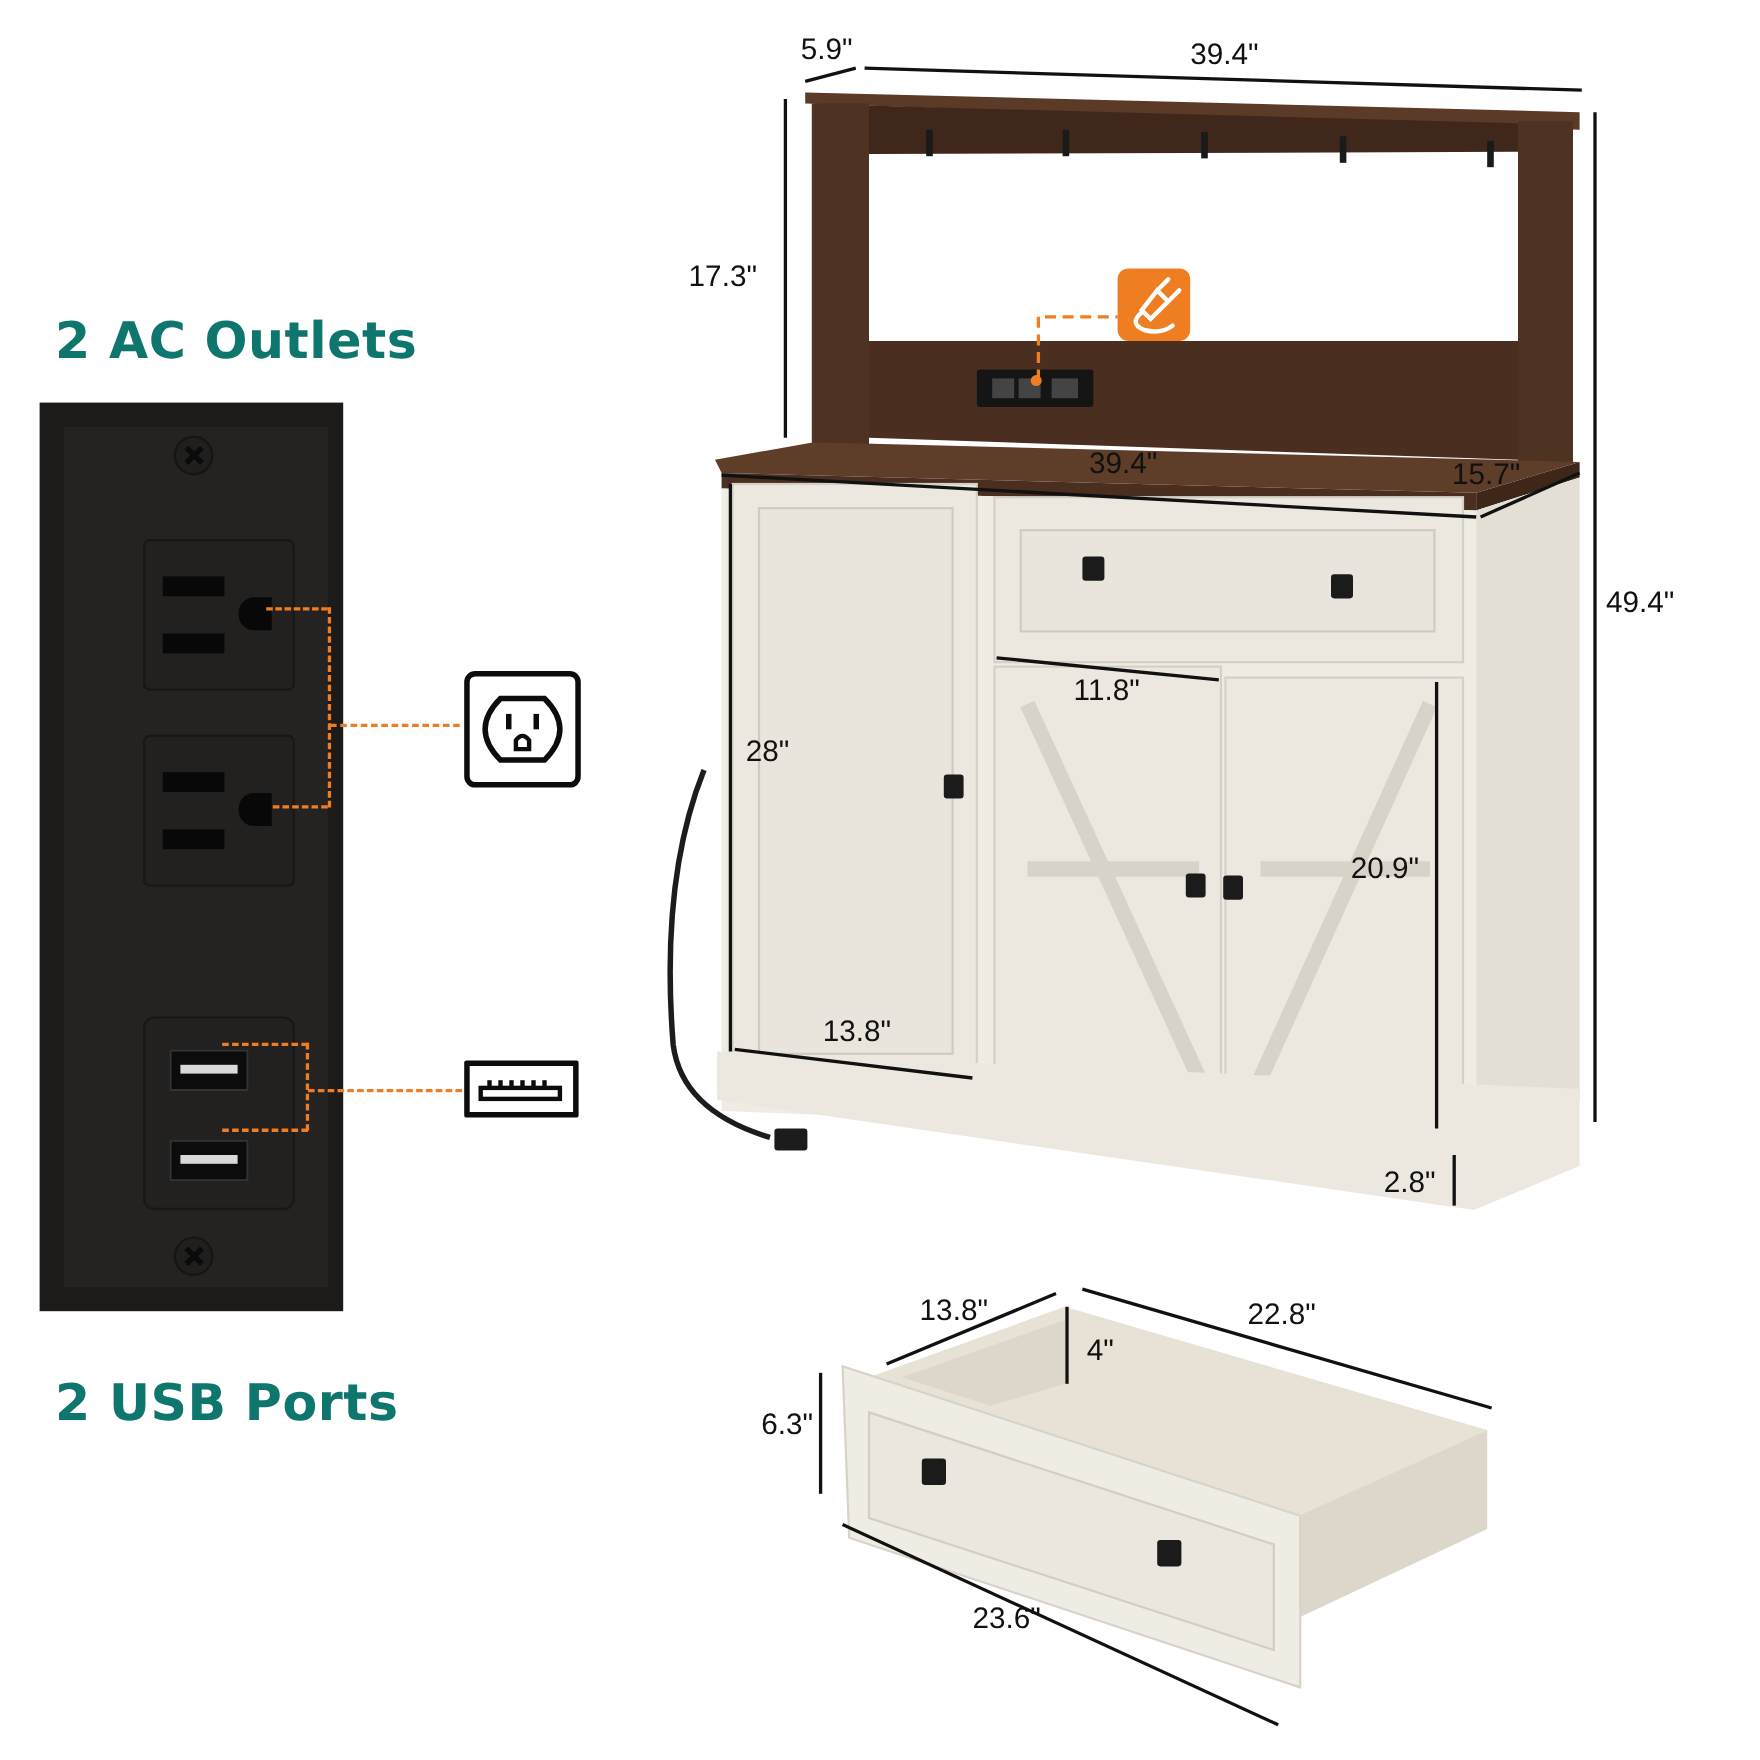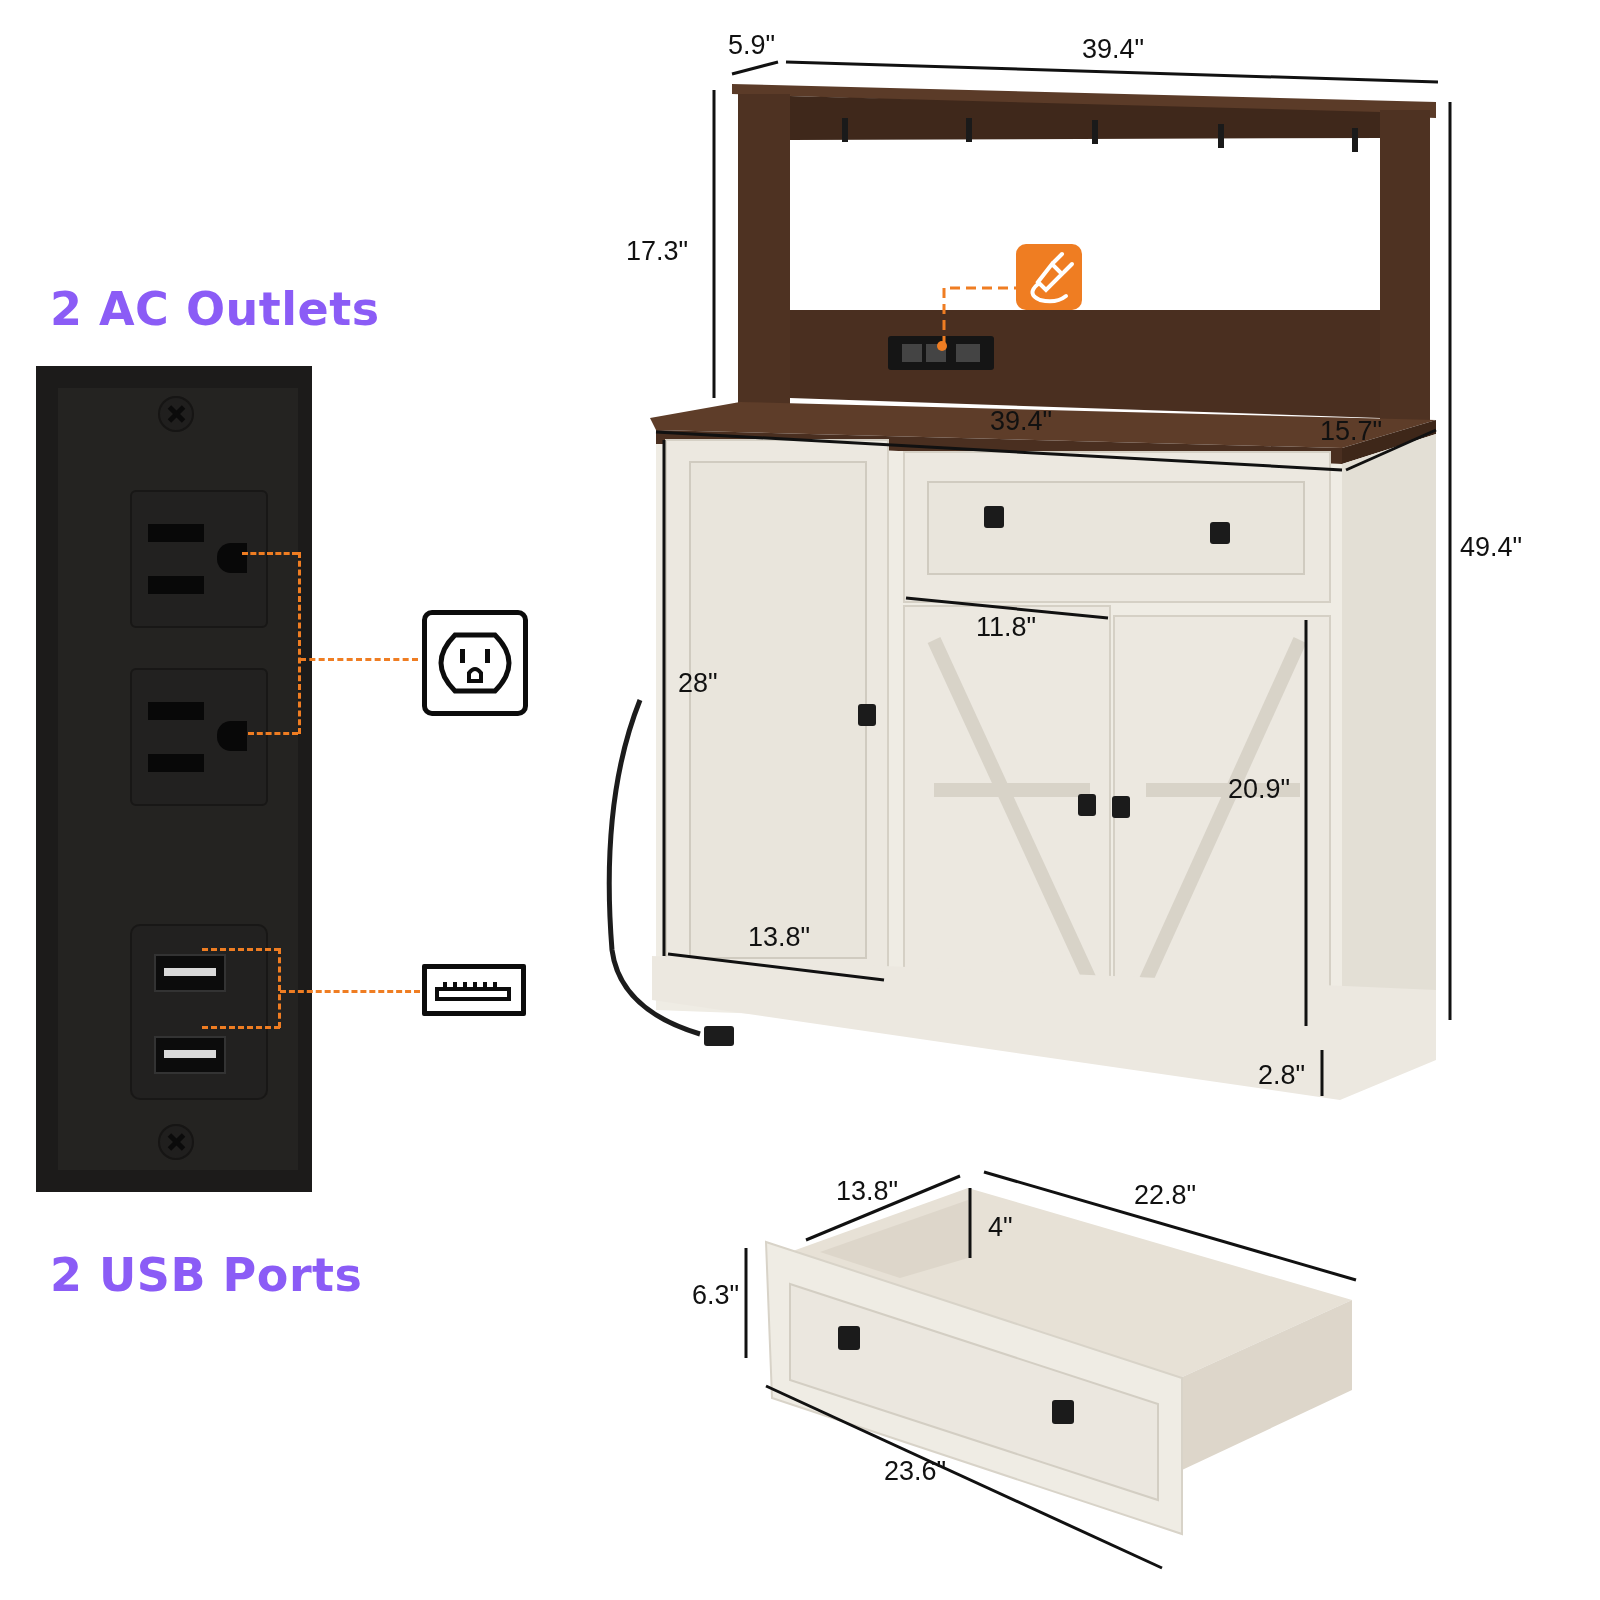--- a/index.html
+++ b/index.html
@@ -1,18 +1,18 @@
 <!DOCTYPE html>
 <html><head>
 <meta charset="utf-8">
 <style>
   html, body { margin:0; padding:0; background:#ffffff; }
   body { width:1600px; height:1600px; position:relative; overflow:hidden; font-family:"DejaVu Sans", sans-serif; }
   .abs { position:absolute; }
-  .heading { font-family:"DejaVu Sans", sans-serif; font-weight:bold; font-size:46px; color:#8b5cf6; letter-spacing:0.5px; }
+  .heading { font-family:"DejaVu Sans", sans-serif; font-weight:bold; font-size:46px; color:#0f766e; letter-spacing:0.5px; }
   .dim { font-family:"Liberation Sans", sans-serif; font-size:27px; color:#111; white-space:nowrap; }
   
   .panel { left:36px; top:366px; width:276px; height:826px; background:#1c1b1a; }
   .panel-inner { position:absolute; left:22px; top:22px; right:14px; bottom:22px; background:#242321; }
   .screw { position:absolute; width:36px; height:36px; border-radius:50%; background:#201f1e; box-shadow:inset 0 0 0 2px #161514; }
   .screw::before, .screw::after { content:""; position:absolute; left:16px; top:8px; width:5px; height:20px; background:#0b0b0b; }
   .screw::before { transform:rotate(45deg); } .screw::after { transform:rotate(-45deg); }
   .outlet { position:absolute; left:72px; width:134px; height:134px; background:#222120; border:2px solid #181716; border-radius:6px; }
   .slot { position:absolute; background:#080808; width:56px; height:18px; left:16px; }
   .ground { position:absolute; left:85px; top:51px; width:30px; height:30px; background:#080808; border-radius:14px 0 0 14px; }

